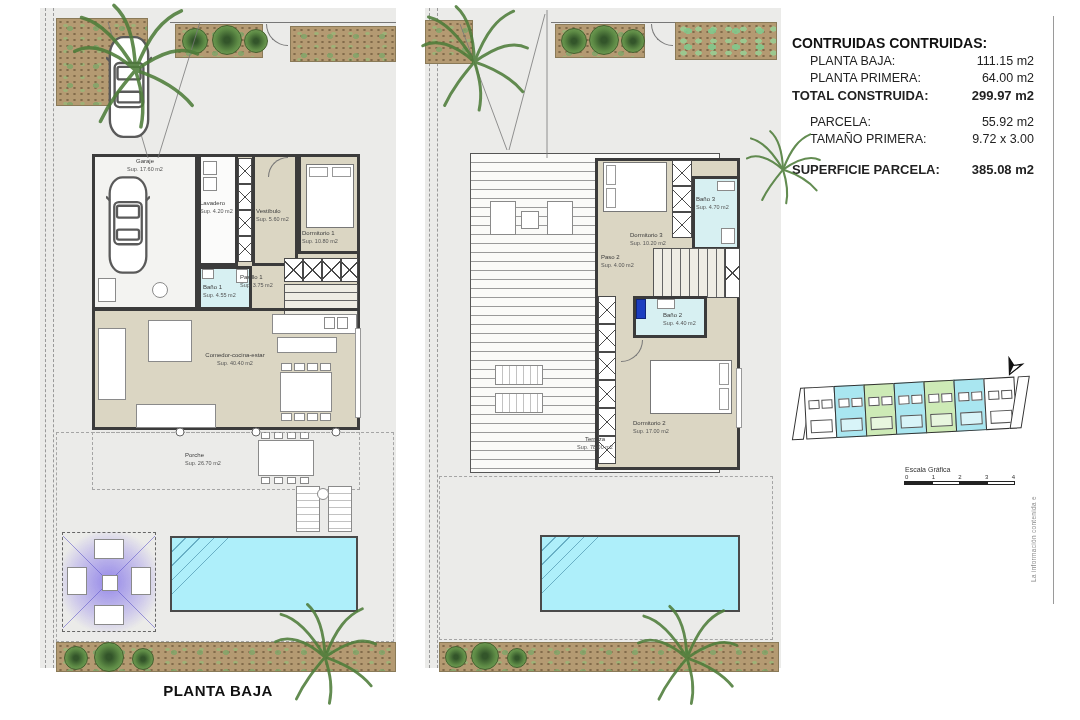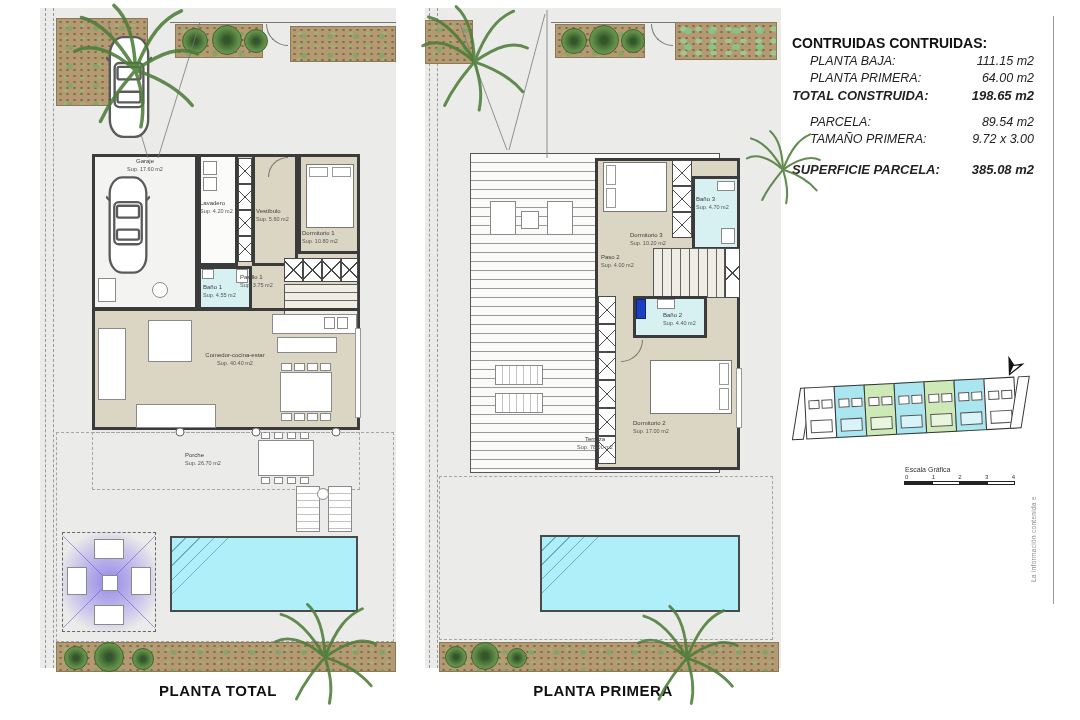--- a/index.html
+++ b/index.html
@@ -67,21 +67,21 @@
     font-size:15px;letter-spacing:.5px;color:#111;}
   .chair{position:absolute;width:11px;height:8px;background:#fff;border:1px solid #888;box-sizing:border-box;}
   .chair-s{position:absolute;width:9px;height:7px;background:#fff;border:1px solid #888;box-sizing:border-box;}
   .bed{position:absolute;background:#fff;border:1px solid #777;box-sizing:border-box;}
   .pillow{position:absolute;background:#fff;border:1px solid #999;box-sizing:border-box;}
   .fix-blue{position:absolute;background:#1c3ec0;border:1px solid #102579;box-sizing:border-box;}
   
   #title-block{position:absolute;left:792px;top:22px;width:278px;}
   .tb-title{font-size:19px;font-weight:bold;text-align:center;line-height:1.22;color:#111;}
   .tb-head{font-size:14px;font-weight:bold;margin-top:13px;color:#111;}
-  .tb-rows{padding-right:36px;font-style:italic;}
+  .tb-rows{padding-right:36px;}
   .tb-row{display:flex;justify-content:space-between;font-size:12.5px;margin-top:3px;padding-left:18px;color:#222;}
   .tb-row.bold{font-weight:bold;padding-left:0;font-size:13px;}
   .mt12{margin-top:12px;}
   .mt16{margin-top:16px;}
   
   #site-plan{position:absolute;left:790px;top:378px;width:244px;height:66px;transform:rotate(-3deg);}
   .site-row{display:flex;position:absolute;left:6px;top:4px;}
   .site-cap{width:12px;height:52px;background:#fff;border:1px solid #333;transform:skewX(-12deg);margin-right:-2px;box-sizing:border-box;}
   .site-cap.right{transform:skewX(-12deg);margin-left:-2px;margin-right:0;}
   .site-unit{width:31px;height:52px;border:1px solid #333;margin-left:-1px;position:relative;box-sizing:border-box;}
@@ -275,21 +275,21 @@
       </div>
     <div class="lbl ctr" style="left:135px;top:344px;width:120px;">
       <span class="nm">Comedor-cocina-estar</span>
         <span class="ar">Sup. 40.40 m2</span>
       </div>
     <div class="lbl" style="left:145px;top:444px;">
       <span class="nm">Porche</span>
         <span class="ar">Sup. 26.70 m2</span>
       </div>
   </div>
-  <div class="plan-label" style="left:40px;">PLANTA TOTAL</div>
+  <div class="plan-label" style="left:40px;">PLANTA BAJA</div>
 
   <div class="plan" style="left:425px;" id="plan-first">
     <div class="abs road-line" style="left:4px;top:0;height:660px;"></div>
     <div class="abs road-line" style="left:12px;top:0;height:660px;"></div>
 
     <div class="fence" style="left:126px;top:14px;width:226px;"></div>
     <div class="abs garden" style="left:0px;top:12px;width:48px;height:44px;"></div>
     <svg class="palm" viewBox="0 0 100 100" style="left:-8px;top:-6px;width:115px;height:115px;">
         <use href="#palm-sym"></use>
       </svg>
@@ -377,40 +377,39 @@
       </div>
     <div class="lbl" style="left:208px;top:412px;">
       <span class="nm">Dormitorio 2</span>
         <span class="ar">Sup. 17.00 m2</span>
       </div>
     <div class="lbl ctr" style="left:120px;top:428px;width:100px;">
       <span class="nm">Terraza</span>
         <span class="ar">Sup. 78.00 m2</span>
       </div>
   </div>
-  <div class="plan-label" style="left:425px;">PLANTA PRIMERA</div>
 
   <div id="title-block">
     <div class="tb-head">CONTRUIDAS CONTRUIDAS:</div>
     <div class="tb-rows">
       <div class="tb-row">
         <span>PLANTA BAJA:</span>
         <span>111.15 m2</span>
         </div>
       <div class="tb-row">
         <span>PLANTA PRIMERA:</span>
         <span>64.00 m2</span>
         </div>
       <div class="tb-row bold">
         <span>TOTAL CONSTRUIDA:</span>
-        <span>198.65 m2</span>
+        <span>299.97 m2</span>
         </div>
       <div class="tb-row mt12">
         <span>PARCELA:</span>
-        <span>89.54 m2</span>
+        <span>55.92 m2</span>
         </div>
       <div class="tb-row">
         <span>TAMAÑO PRIMERA:</span>
         <span>9.72 x 3.00</span>
         </div>
       <div class="tb-row bold mt16">
         <span>SUPERFICIE PARCELA:</span>
         <span>385.08 m2</span>
         </div>
     </div>

